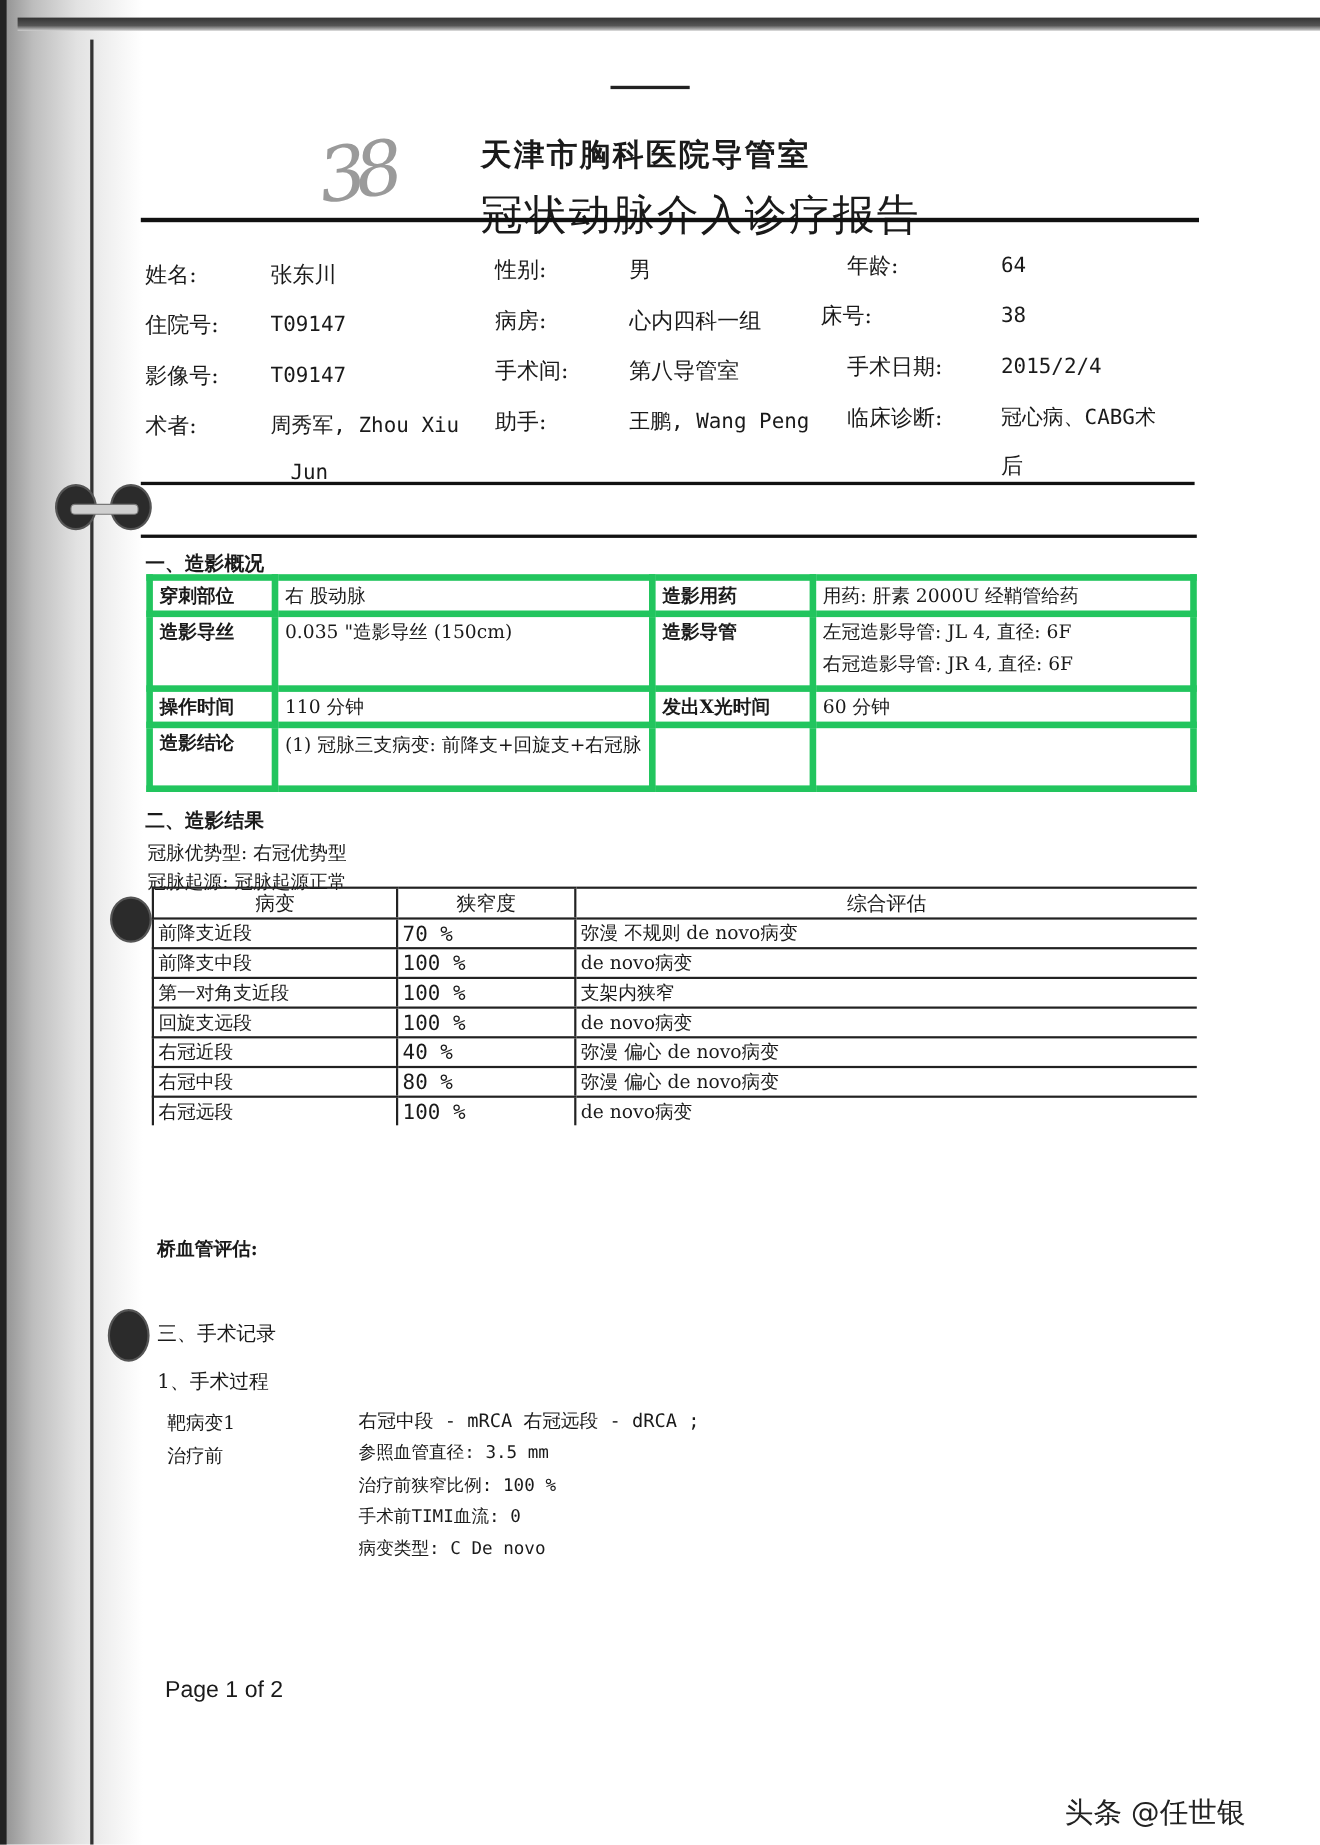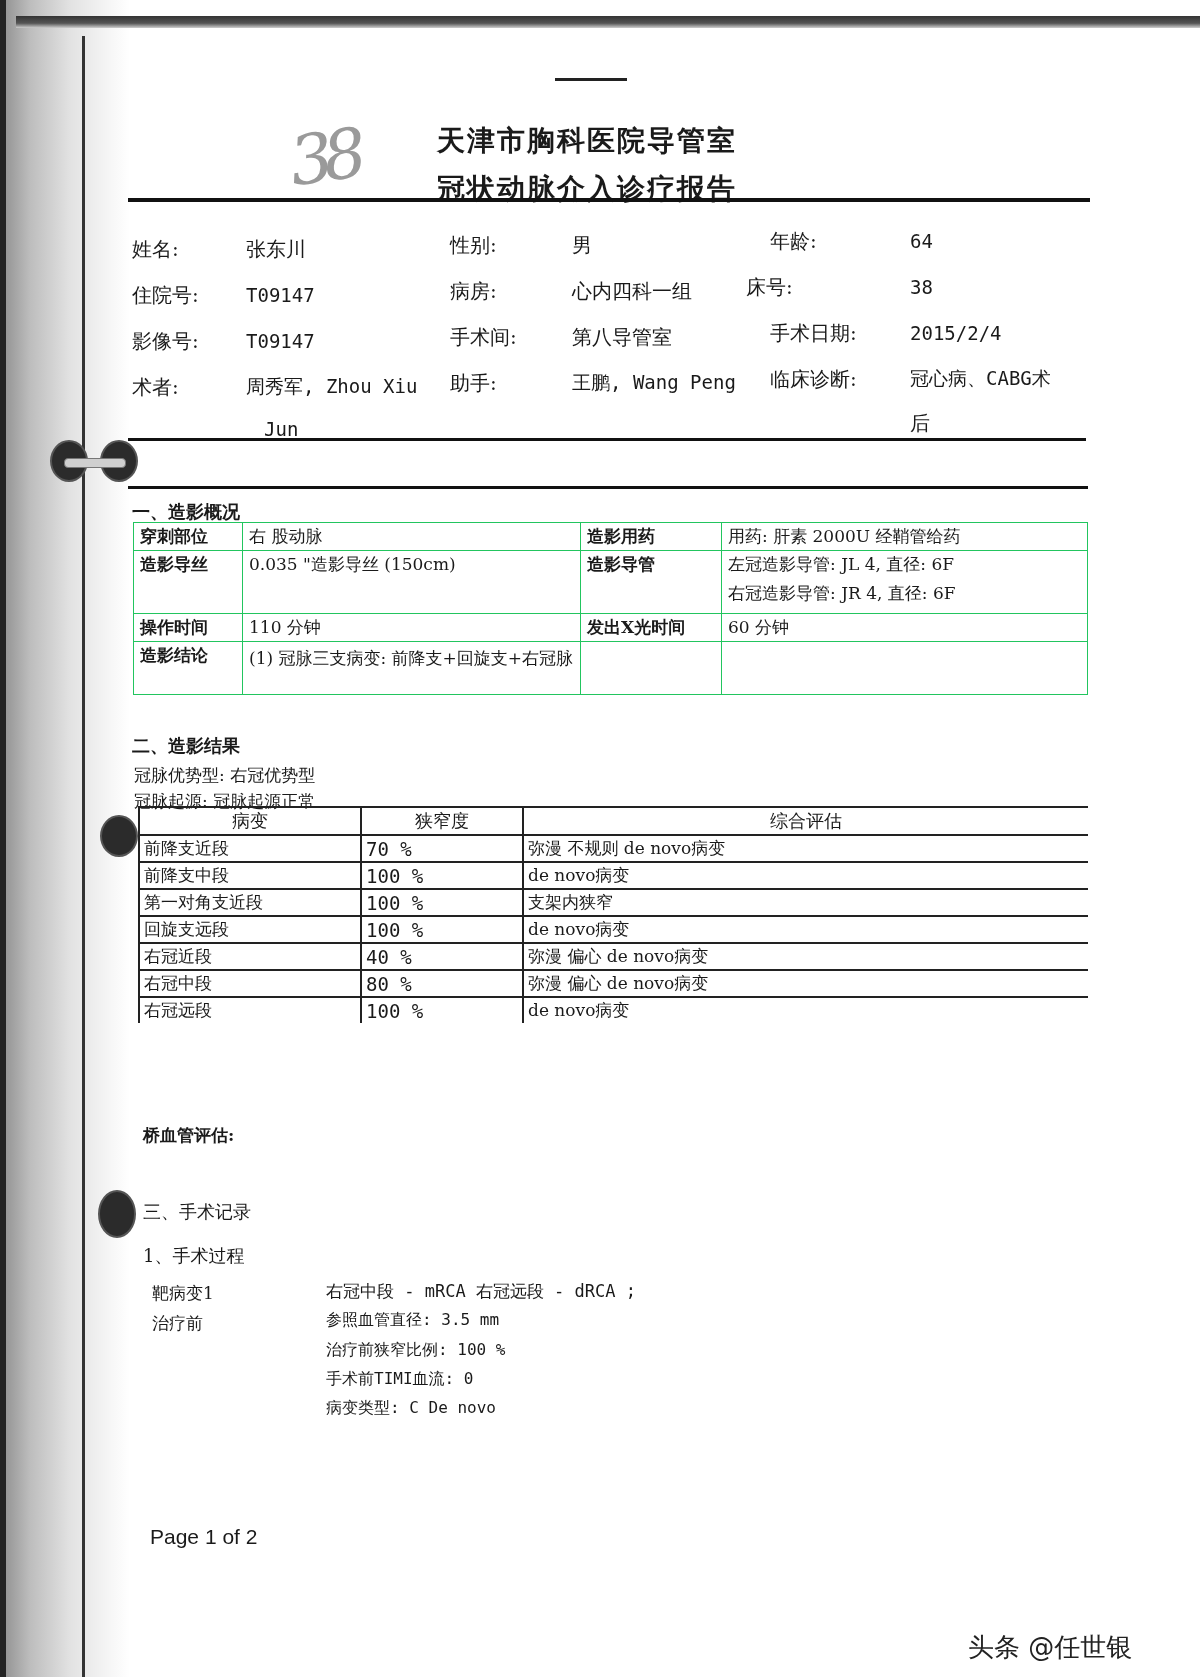--- a/index.html
+++ b/index.html
@@ -13,32 +13,32 @@
      background:linear-gradient(180deg,#333 0,#555 60%,#cfcfcf 100%);}
   .page-fold{position:absolute;left:82px;top:36px;width:3px;height:1641px;background:#333;}
   .ring{position:absolute;width:34px;height:38px;border-radius:50%;background:#2b2b2b;border:2px solid #555;}
   .ring-tie{position:absolute;height:8px;background:#cfcfcf;border:1px solid #777;border-radius:4px;}
 
   .page{position:absolute;left:0;top:0;width:1200px;height:1677px;}
   .dash-mark{position:absolute;left:555px;top:78px;width:72px;height:3px;background:#222;}
   .handwritten{position:absolute;left:290px;top:118px;font-family:"DejaVu Serif",serif;font-size:68px;
      color:#9a9a9a;font-style:italic;transform:rotate(-8deg);letter-spacing:-10px;}
   .title1{position:absolute;left:437px;top:122px;font-size:28px;letter-spacing:2px;font-weight:bold;}
-  .title2{position:absolute;left:437px;top:170px;font-size:28px;letter-spacing:2px;font-weight:bold;}
+  .title2{position:absolute;left:437px;top:170px;font-size:38px;letter-spacing:2px;font-weight:normal;}
   .rule-thick{position:absolute;left:128px;height:4px;background:#111;}
 
   .info{position:absolute;font-size:20px;white-space:nowrap;}
   .mono{font-family:"DejaVu Sans Mono","Liberation Mono",monospace;font-size:19px;}
 
   .section-title{position:absolute;font-size:18px;font-weight:bold;}
   .plain{position:absolute;font-size:17px;white-space:nowrap;}
 
   table{border-collapse:collapse;position:absolute;}
   table.t1{left:133px;top:522px;width:955px;font-size:17px;}
-  table.t1 td{border:1px solid #22c55e;padding:2px 6px;vertical-align:top;}
+  table.t1 td{border:6px solid #22c55e;padding:2px 6px;vertical-align:top;}
   table.t1 td.lbl{font-weight:bold;width:96px;}
   table.t2{left:138px;top:806px;width:950px;font-size:17px;}
   table.t2 td,table.t2 th{border-top:2px solid #222;border-bottom:2px solid #222;border-left:2px solid #222;padding:1px 4px;text-align:left;font-weight:normal;}
   table.t2 th{text-align:center;font-size:18px;}
   table.t2 tr td:last-child, table.t2 tr th:last-child{border-right:none;}
   table.t2 tr:last-child td{border-bottom:none;margin-top:28px;}
   table.t3{left:143px;top:1136px;width:945px;font-size:17px;}
   table.t3 td{border:1px dashed #999;padding:3px 4px;}
   .footer-page{position:absolute;left:150px;top:1525px;font-family:"Liberation Sans",sans-serif;font-size:21px;}
   .watermark{position:absolute;left:968px;top:1630px;font-family:"DejaVu Sans",sans-serif;font-size:26px;color:#222;

